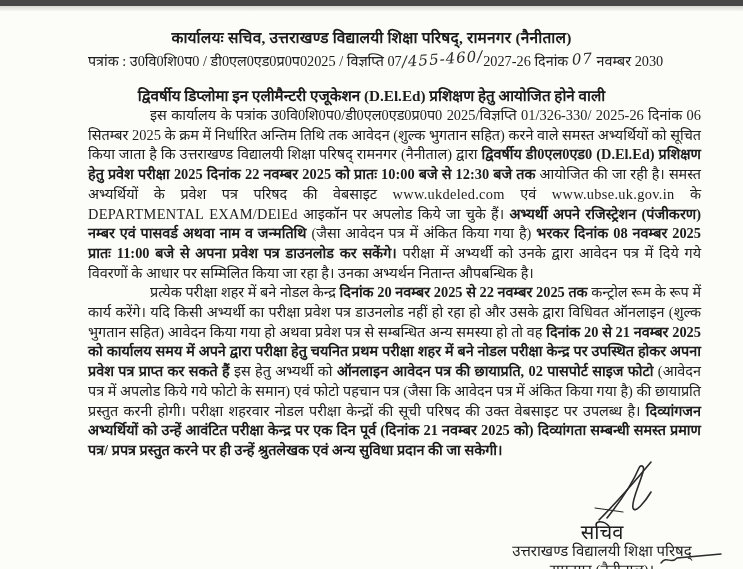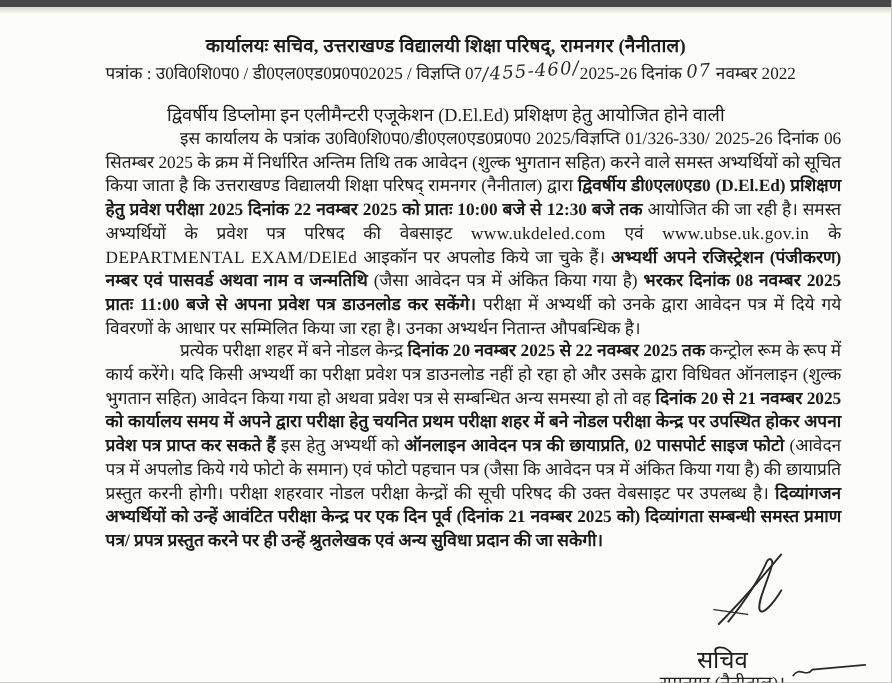--- a/index.html
+++ b/index.html
@@ -36,21 +36,21 @@
     display:inline-block;
     font-family:"DejaVu Serif",serif;
     font-style:italic;
     font-size:15px;
     transform:rotate(-4deg) translateY(-2px);
     letter-spacing:1px;
     color:#2b2b2b;
   }
   .titleblock{margin-top:16px;text-align:center;}
   .title-line{
-    font-weight:normal;
+    font-weight:bold;
     font-size:15.2px;
     line-height:20px;
   }
   .title-line.u span{
     border-bottom:1.5px solid #1c1c1c;
     padding-bottom:1px;
   }
   .bodytext{
     margin:0 42px 0 88px;
     font-size:14.4px;
@@ -86,37 +86,38 @@
 </head>
 <body>
 
 <div class="page">
 
   <div class="scan-top"></div>
   <div class="scan-top-shadow"></div>
 
   <div class="office">कार्यालयः सचिव, उत्तराखण्ड विद्यालयी शिक्षा परिषद्, रामनगर (नैनीताल)</div>
 
-  <div class="refline"><span>पत्रांक : उ0वि0शि0प0 / डी0एल0एड0प्र0प02025 / विज्ञप्ति 07</span><span class="hw">/455-460/</span><span>2025-26 दिनांक </span><span class="hw">07</span><span> नवम्बर 2022</span></div>
+  <div class="refline"><span>पत्रांक : उ0वि0शि0प0 / डी0एल0एड0प्र0प02025 / विज्ञप्ति 07</span><span class="hw">/455-460/</span><span>2027-26 दिनांक </span><span class="hw">07</span><span> नवम्बर 2030</span></div>
 
   <div class="titleblock">
     <div class="title-line">द्विवर्षीय डिप्लोमा इन एलीमैन्टरी एजूकेशन (D.El.Ed) प्रशिक्षण हेतु आयोजित होने वाली</div>
   </div>
 
   <div class="bodytext"><span>इस कार्यालय के पत्रांक उ0वि0शि0प0/डी0एल0एड0प्र0प0 2025/विज्ञप्ति 01/326-330/ 2025-26 दिनांक 06 सितम्बर 2025 के क्रम में निर्धारित अन्तिम तिथि तक आवेदन (शुल्क भुगतान सहित) करने वाले समस्त अभ्यर्थियों को सूचित किया जाता है कि उत्तराखण्ड विद्यालयी शिक्षा परिषद् रामनगर (नैनीताल) द्वारा </span><span class="b">द्विवर्षीय डी0एल0एड0 (D.El.Ed) प्रशिक्षण हेतु प्रवेश परीक्षा 2025 दिनांक 22 नवम्बर 2025 को प्रातः 10:00 बजे से 12:30 बजे तक </span><span>आयोजित की जा रही है। समस्त अभ्यर्थियों के प्रवेश पत्र परिषद की वेबसाइट </span><span class="b latin">www.ukdeled.com</span><span> एवं </span><span class="b latin">www.ubse.uk.gov.in</span><span> के </span><span class="b latin">DEPARTMENTAL EXAM/DElEd</span><span> आइकॉन पर अपलोड किये जा चुके हैं। </span><span class="b">अभ्यर्थी अपने रजिस्ट्रेशन (पंजीकरण) नम्बर एवं पासवर्ड अथवा नाम व जन्मतिथि </span><span>(जैसा आवेदन पत्र में अंकित किया गया है) </span><span class="b">भरकर दिनांक 08 नवम्बर 2025 प्रातः 11:00 बजे से अपना प्रवेश पत्र डाउनलोड कर सकेंगे। </span><span>परीक्षा में अभ्यर्थी को उनके द्वारा आवेदन पत्र में दिये गये विवरणों के आधार पर सम्मिलित किया जा रहा है। उनका अभ्यर्थन नितान्त औपबन्धिक है।</span></div>
   <div class="bodytext"><span>प्रत्येक परीक्षा शहर में बने नोडल केन्द्र </span><span class="b">दिनांक 20 नवम्बर 2025 से 22 नवम्बर 2025 तक</span><span> कन्ट्रोल रूम के रूप में कार्य करेंगे। यदि किसी अभ्यर्थी का परीक्षा प्रवेश पत्र डाउनलोड नहीं हो रहा हो और उसके द्वारा विधिवत ऑनलाइन (शुल्क भुगतान सहित) आवेदन किया गया हो अथवा प्रवेश पत्र से सम्बन्धित अन्य समस्या हो तो वह </span><span class="b">दिनांक 20 से 21 नवम्बर 2025 को कार्यालय समय में अपने द्वारा परीक्षा हेतु चयनित प्रथम परीक्षा शहर में बने नोडल परीक्षा केन्द्र पर उपस्थित होकर अपना प्रवेश पत्र प्राप्त कर सकते हैं</span><span> इस हेतु अभ्यर्थी को </span><span class="b">ऑनलाइन आवेदन पत्र की छायाप्रति, 02 पासपोर्ट साइज फोटो </span><span>(आवेदन पत्र में अपलोड किये गये फोटो के समान) एवं फोटो पहचान पत्र (जैसा कि आवेदन पत्र में अंकित किया गया है) की छायाप्रति प्रस्तुत करनी होगी। परीक्षा शहरवार नोडल परीक्षा केन्द्रों की सूची परिषद की उक्त वेबसाइट पर उपलब्ध है। </span><span class="b">दिव्यांगजन अभ्यर्थियों को उन्हें आवंटित परीक्षा केन्द्र पर एक दिन पूर्व (दिनांक 21 नवम्बर 2025 को) दिव्यांगता सम्बन्धी समस्त प्रमाण पत्र/ प्रपत्र प्रस्तुत करने पर ही उन्हें श्रुतलेखक एवं अन्य सुविधा प्रदान की जा सकेगी।</span></div>
 
   <svg class="sig-scribble" viewBox="0 0 78 66" fill="none" xmlns="http://www.w3.org/2000/svg">
     <path d="M6 62 C 24 44, 48 16, 58 4" stroke="#2a2a2a" stroke-width="1.6" stroke-linecap="round"></path>
     <path d="M14 60 C 30 40, 40 24, 46 10 C 48 6, 52 8, 50 14 C 46 28, 38 44, 40 50 C 42 56, 52 44, 58 34" stroke="#2a2a2a" stroke-width="1.6" stroke-linecap="round"></path>
     <path d="M2 50 L 30 54" stroke="#2a2a2a" stroke-width="1.2" stroke-linecap="round"></path>
   </svg>
 
   <div class="sigblock">
     <div class="sig-name">सचिव</div>
+    <div>उत्तराखण्ड विद्यालयी शिक्षा परिषद्</div>
     <div>रामनगर (नैनीताल)।</div>
   </div>
 
   <svg class="sig-flourish" viewBox="0 0 66 16" fill="none" xmlns="http://www.w3.org/2000/svg">
     <path d="M2 12 C 8 4, 12 14, 18 7 L 62 3" stroke="#2a2a2a" stroke-width="1.4" stroke-linecap="round"></path>
   </svg>
 
 </div>
 
 </body></html>

